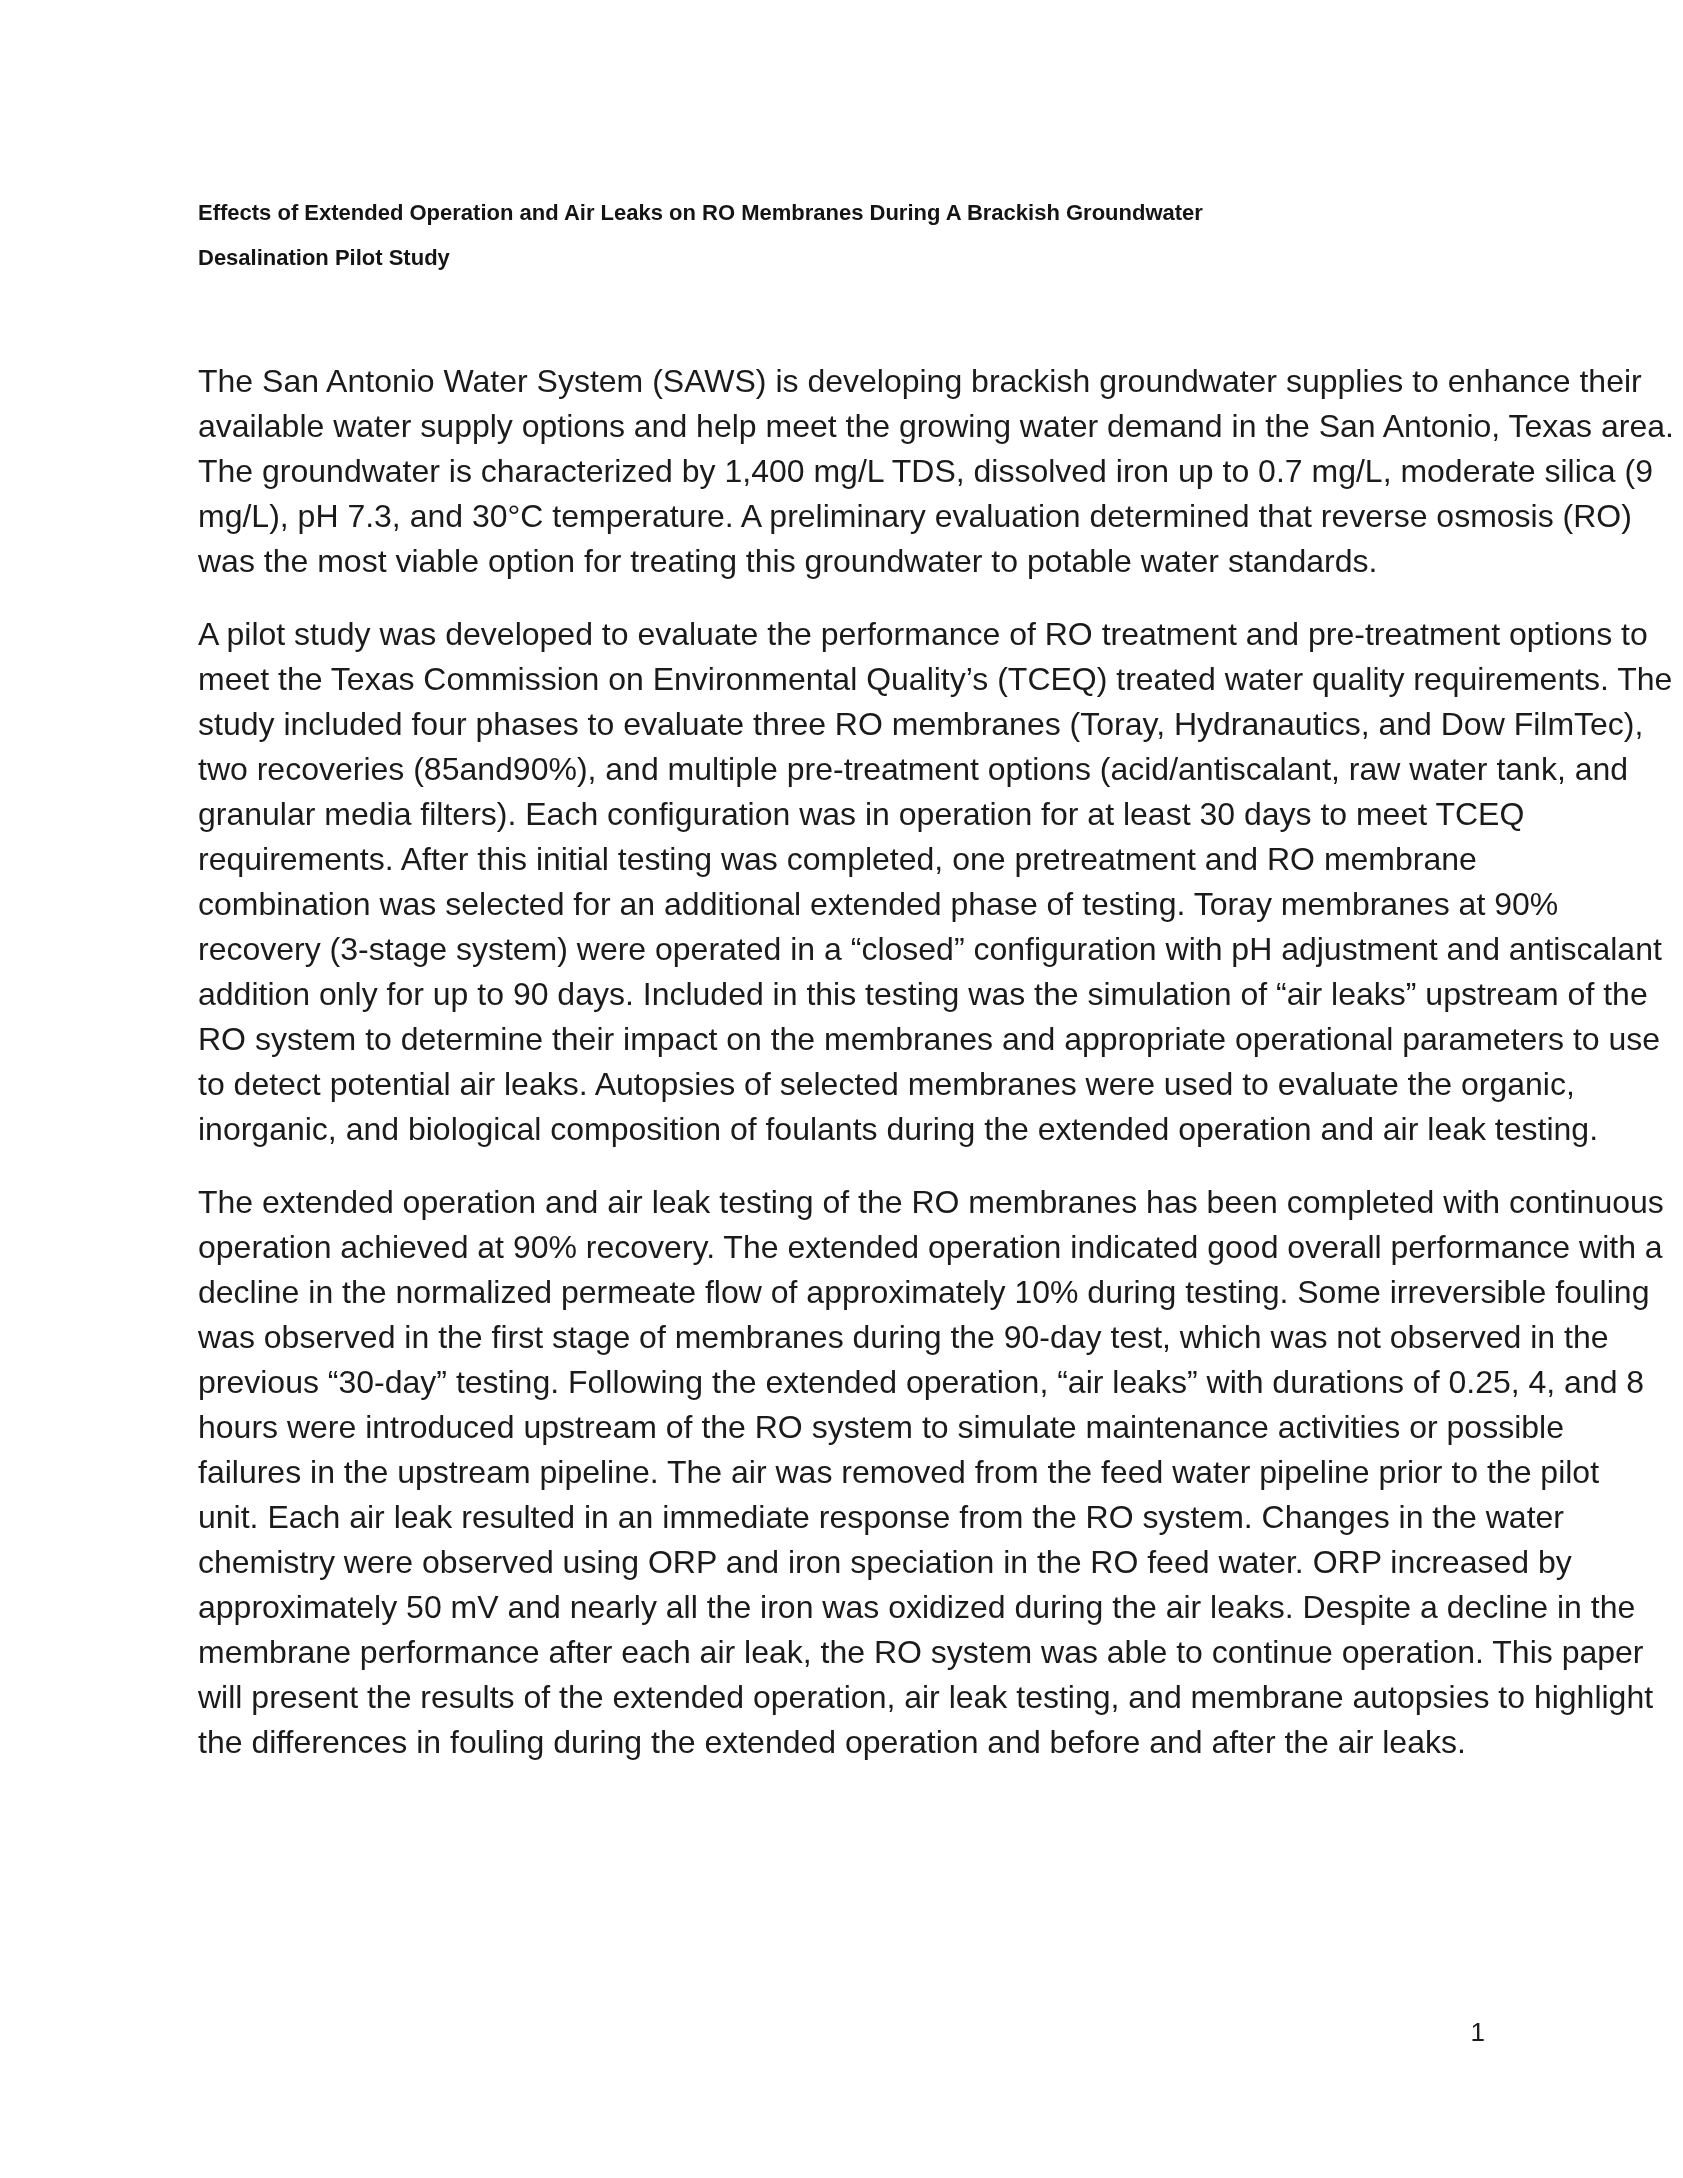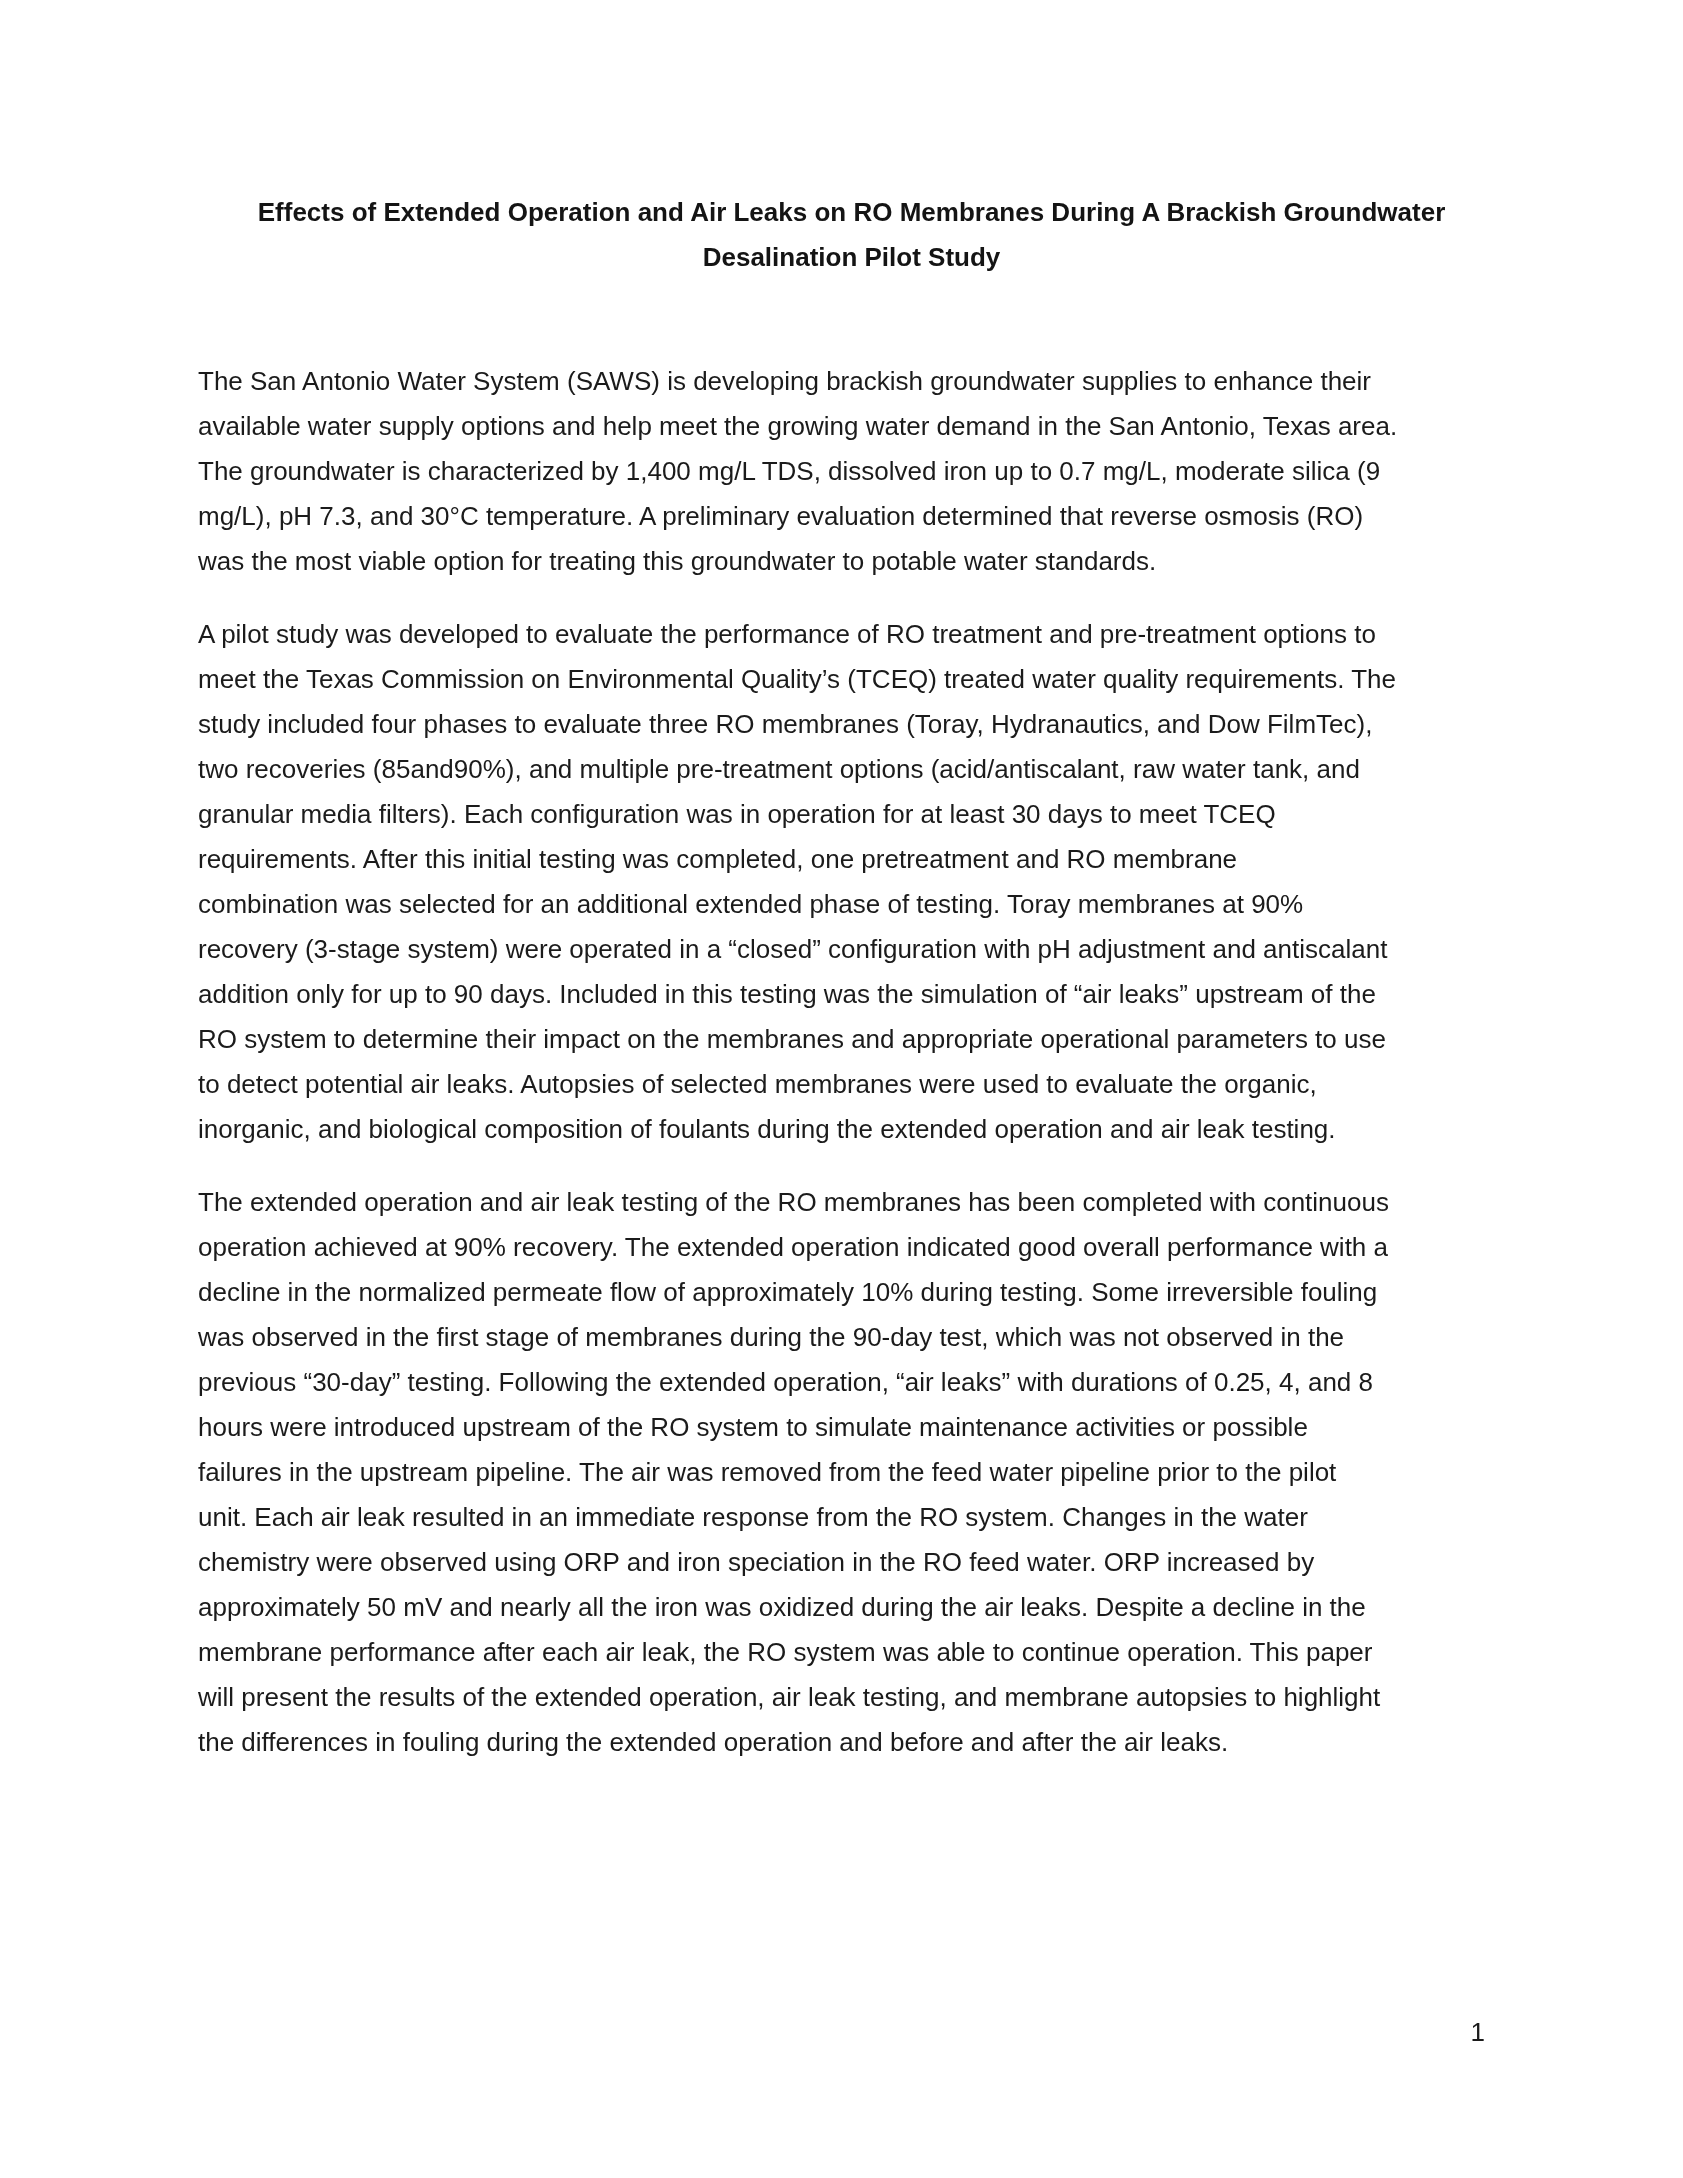--- a/index.html
+++ b/index.html
@@ -17,36 +17,35 @@
   }
   .page {
     position: absolute;
     inset: 0;
     box-sizing: border-box;
     padding: 190px 178px 0 198px;
     background: #ffffff;
   }
   .title {
     margin: 0;
-    font-size: 26px;
+    font-size: 22px;
     font-weight: 700;
     line-height: 45px;
     white-space: pre;
     color: #141414;
-    text-align: center;
   }
   .authors {
     margin: 79px 0 0 0;
     font-size: 26px;
     line-height: 45px;
     white-space: pre;
   }
   .body-para {
     margin: 28px 0 0 0;
-    font-size: 26px;
+    font-size: 32px;
     line-height: 45px;
     white-space: pre;
   }
   .body-para.first {
     margin-top: 79px;
   }
   .page-number {
     position: absolute;
     top: 2010px;
     left: 1376px;

